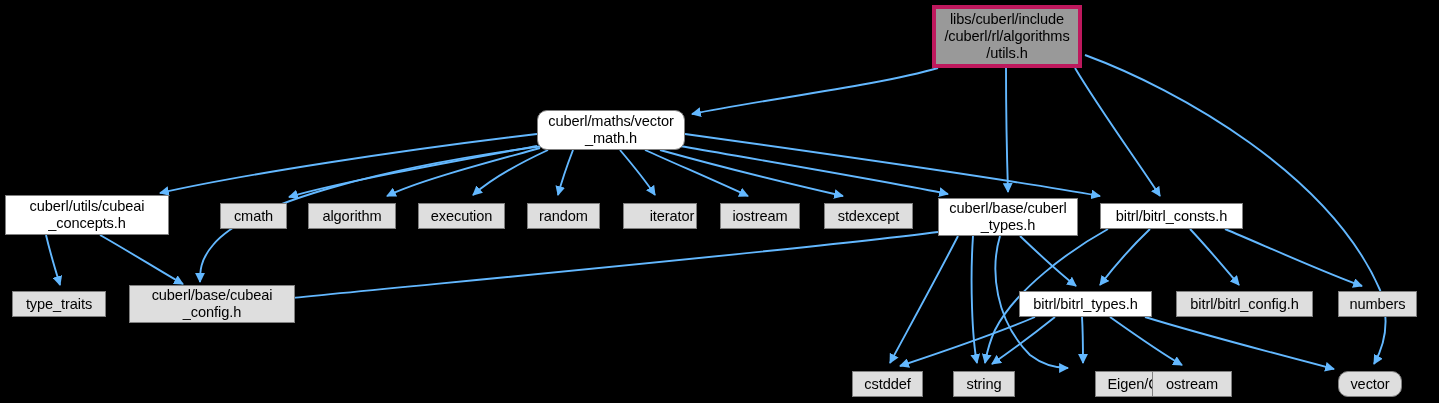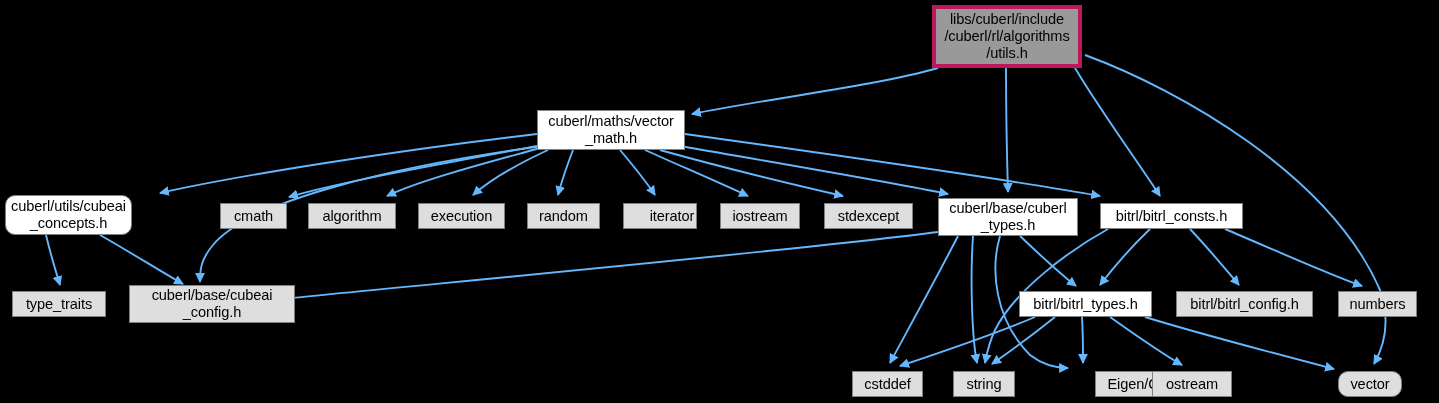--- a/index.html
+++ b/index.html
@@ -96,23 +96,23 @@
         <path d="M 1082,317 C 1083,333 1083,352 1083,363" fill="none" stroke="#63b8ff" stroke-width="1.9" marker-end="url(#arrow)"></path>
         <path d="M 1110,317 C 1134,334 1166,356 1182,365" fill="none" stroke="#63b8ff" stroke-width="1.9" marker-end="url(#arrow)"></path>
         <path d="M 1145,317 C 1200,334 1292,358 1334,369" fill="none" stroke="#63b8ff" stroke-width="1.9" marker-end="url(#arrow)"></path>
       </g>
   </svg>
 
   <div id="nodes-layer">
       <div class="node n-root" style="left: 932px; top: 5px; width: 150px; height: 63px;"><span>libs/cuberl/include
 /cuberl/rl/algorithms
 /utils.h</span></div>
-      <div class="node n-white" style="left: 537px; top: 110px; width: 148px; height: 40px;"><span>cuberl/maths/vector
+      <div class="node n-white" style="left: 537px; top: 110px; width: 148px; height: 40px; border-radius: 10px;"><span>cuberl/maths/vector
 _math.h</span></div>
-      <div class="node n-white" style="left: 5px; top: 195px; width: 127px; height: 40px; border-radius: 10px;"><span>cuberl/utils/cubeai
+      <div class="node n-white" style="left: 5px; top: 195px; width: 164px; height: 40px;"><span>cuberl/utils/cubeai
 _concepts.h</span></div>
       <div class="node n-grey" style="left: 220px; top: 203px; width: 67px; height: 26px;"><span>cmath</span></div>
       <div class="node n-grey" style="left: 308px; top: 203px; width: 88px; height: 26px;"><span>algorithm</span></div>
       <div class="node n-grey" style="left: 418px; top: 203px; width: 87px; height: 26px;"><span>execution</span></div>
       <div class="node n-grey" style="left: 527px; top: 203px; width: 73px; height: 26px;"><span>random</span></div>
       <div class="node n-grey" style="left: 623px; top: 203px; width: 74px; height: 26px; padding-left: 24px;"><span>iterator</span></div>
       <div class="node n-grey" style="left: 720px; top: 203px; width: 80px; height: 26px;"><span>iostream</span></div>
       <div class="node n-grey" style="left: 824px; top: 203px; width: 89px; height: 26px;"><span>stdexcept</span></div>
       <div class="node n-white" style="left: 938px; top: 198px; width: 140px; height: 38px;"><span>cuberl/base/cuberl
 _types.h</span></div>

